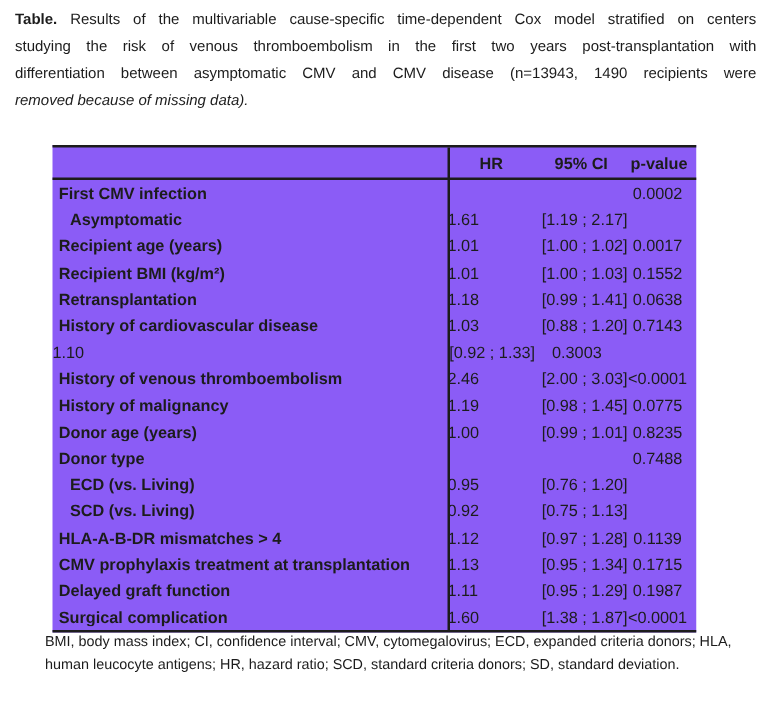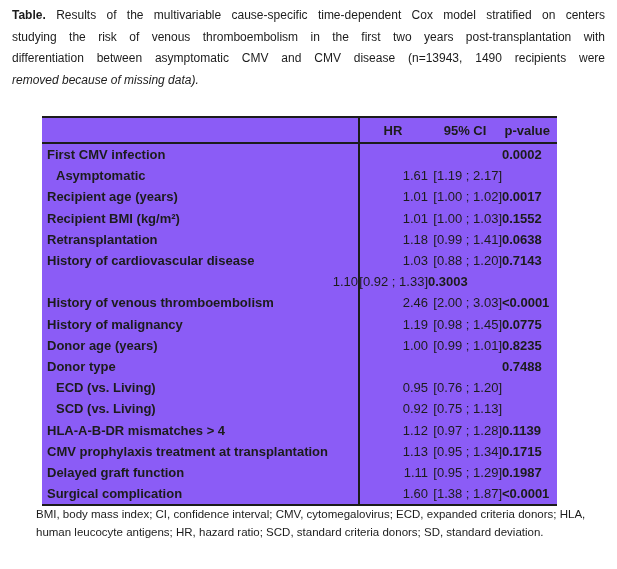--- a/index.html
+++ b/index.html
@@ -56,23 +56,23 @@
     align-items: center;
     font-size: 13px;
   }
   .c-label {
     padding-left: 5px;
     font-weight: bold;
     white-space: nowrap;
     overflow: hidden;
   }
   .c-label.indent { padding-left: 14px; }
-  .c-hr  { text-align: right; }
+  .c-hr  { text-align: left; }
   .c-ci  { text-align: right; white-space: nowrap; }
-  .c-p   { text-align: left; padding-right: 7px; white-space: nowrap; font-weight: bold; }
+  .c-p   { text-align: center; padding-right: 7px; white-space: nowrap; }
   .h-hr  { text-align: center; }
   .h-ci  { text-align: center; }
   .h-p   { text-align: right; padding-right: 7px; }
 
   
   .footnote {
     position: absolute;
     left: 36px; top: 506px;
     width: 540px;
     font-size: 11.5px;

